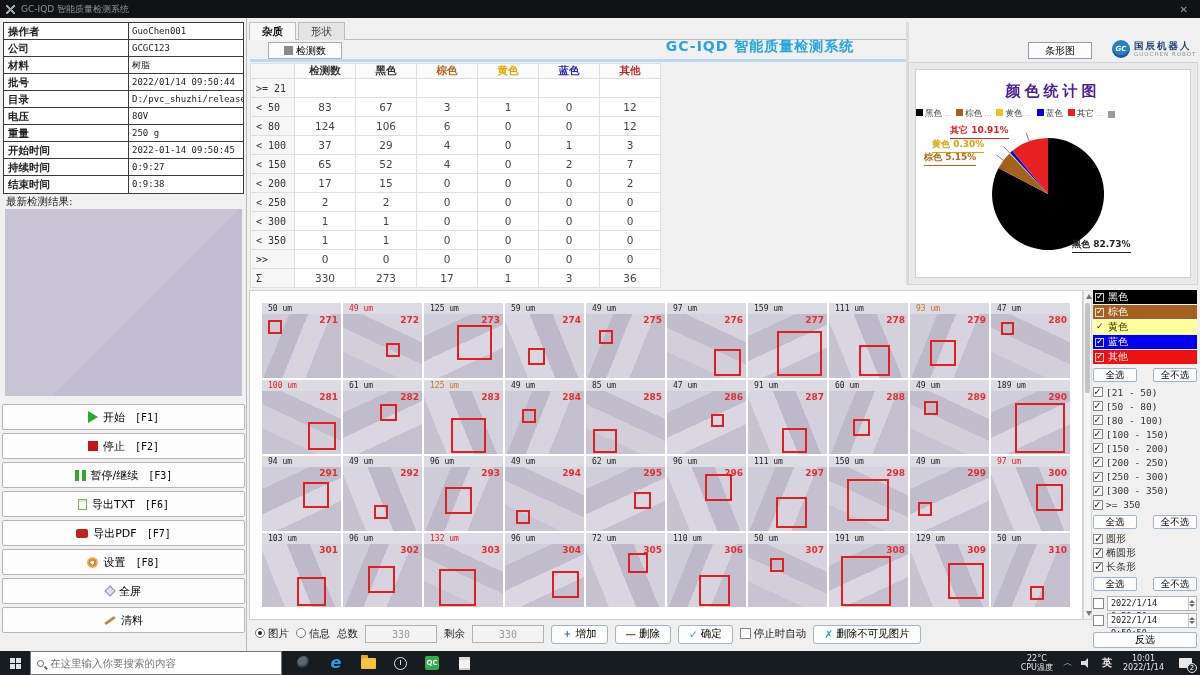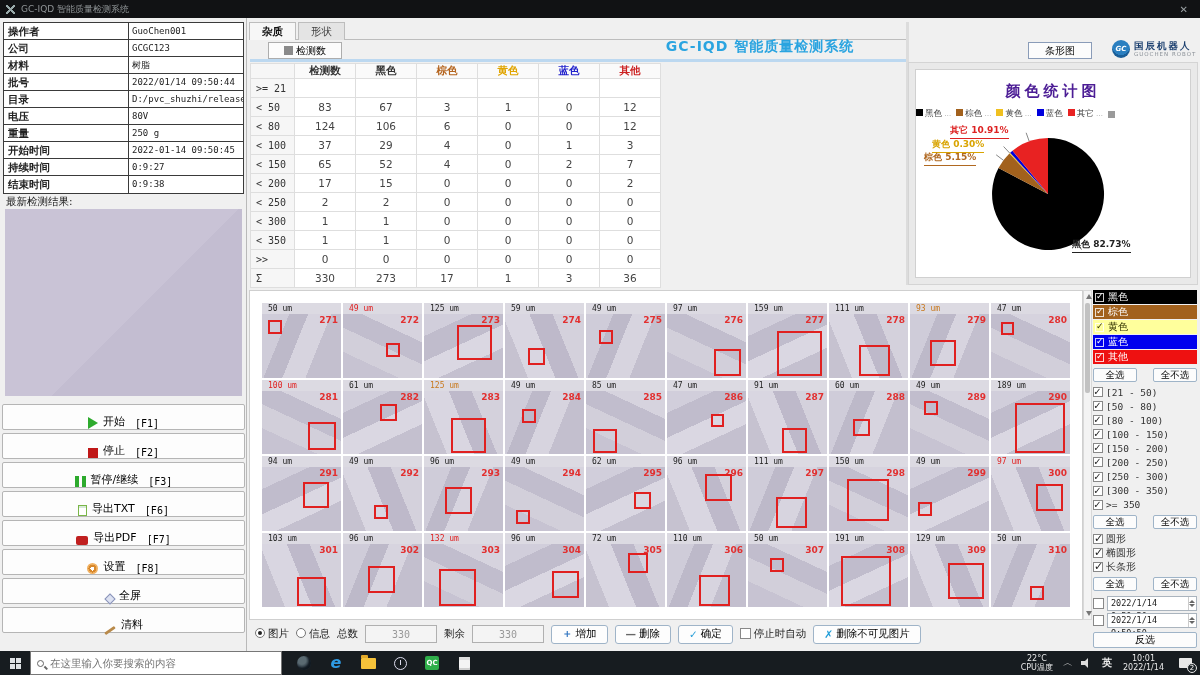--- a/index.html
+++ b/index.html
@@ -13,21 +13,21 @@
 
 .left-panel{position:absolute;left:0;top:18px;width:247px;height:633px;background:#f0f0f0;border-right:1px solid #b9b9b9}
 .info-table{position:absolute;left:3px;top:4px;width:241px;border:1px solid #3a3a3a;background:#fff}
 .info-row{display:flex;height:17px;border-bottom:1px solid #3a3a3a}
 .info-row:last-child{border-bottom:none}
 .info-label{width:125px;border-right:1px solid #3a3a3a;font-weight:bold;font-size:10.5px;line-height:16px;padding-left:4px;overflow:hidden;white-space:nowrap}
 .info-value{flex:1;font-family:"DejaVu Sans Mono",monospace;font-size:9px;line-height:16px;padding-left:3px;overflow:hidden;white-space:nowrap}
 .latest-label{position:absolute;left:6px;top:177px;font-size:10.5px}
 .preview{position:absolute;left:5px;top:191px;width:237px;height:187px;background:linear-gradient(135deg,#c9c3d6 0 55%,#c3bdd1 55%)}
 .btn-stack{position:absolute;left:2px;top:386px;width:243px}
-.action-btn{display:flex;align-items:flex-end;justify-content:center;width:100%;height:26px;margin-bottom:3px;background:#fdfdfd;border:1px solid #b5b5b5;border-radius:2px;font-size:11px;cursor:pointer;font-family:inherit}
+.action-btn{display:flex;align-items:center;justify-content:center;width:100%;height:26px;margin-bottom:3px;background:#fdfdfd;border:1px solid #b5b5b5;border-radius:2px;font-size:11px;cursor:pointer;font-family:inherit}
 .action-key{margin-left:10px;font-family:"DejaVu Sans Mono",monospace;font-size:10px}
 .ic{display:inline-block;margin-right:5px}
 .ic-play{width:0;height:0;border-left:10px solid #2daa2d;border-top:6px solid transparent;border-bottom:6px solid transparent}
 .ic-stop{width:10px;height:10px;background:#c01818}
 .ic-pause{width:11px;height:11px;background:linear-gradient(90deg,#2daa2d 0 38%,transparent 38% 62%,#2daa2d 62%)}
 .ic-txt{width:9px;height:11px;background:#fff;border:1px solid #7ab648;box-shadow:inset 0 2px 0 #d7ead7}
 .ic-pdf{width:12px;height:9px;background:#c02020;border-radius:2px}
 .ic-gear{width:11px;height:11px;border-radius:50%;background:radial-gradient(circle,#fff 0 2px,#d8882c 2px 4px,#f0b060 4px)}
 .ic-full{width:8px;height:8px;border:1px solid #8892b8;transform:rotate(45deg);background:#dde2f2}
 .ic-clean{width:12px;height:3px;background:#b98a4a;transform:rotate(-35deg);border-radius:1px}

